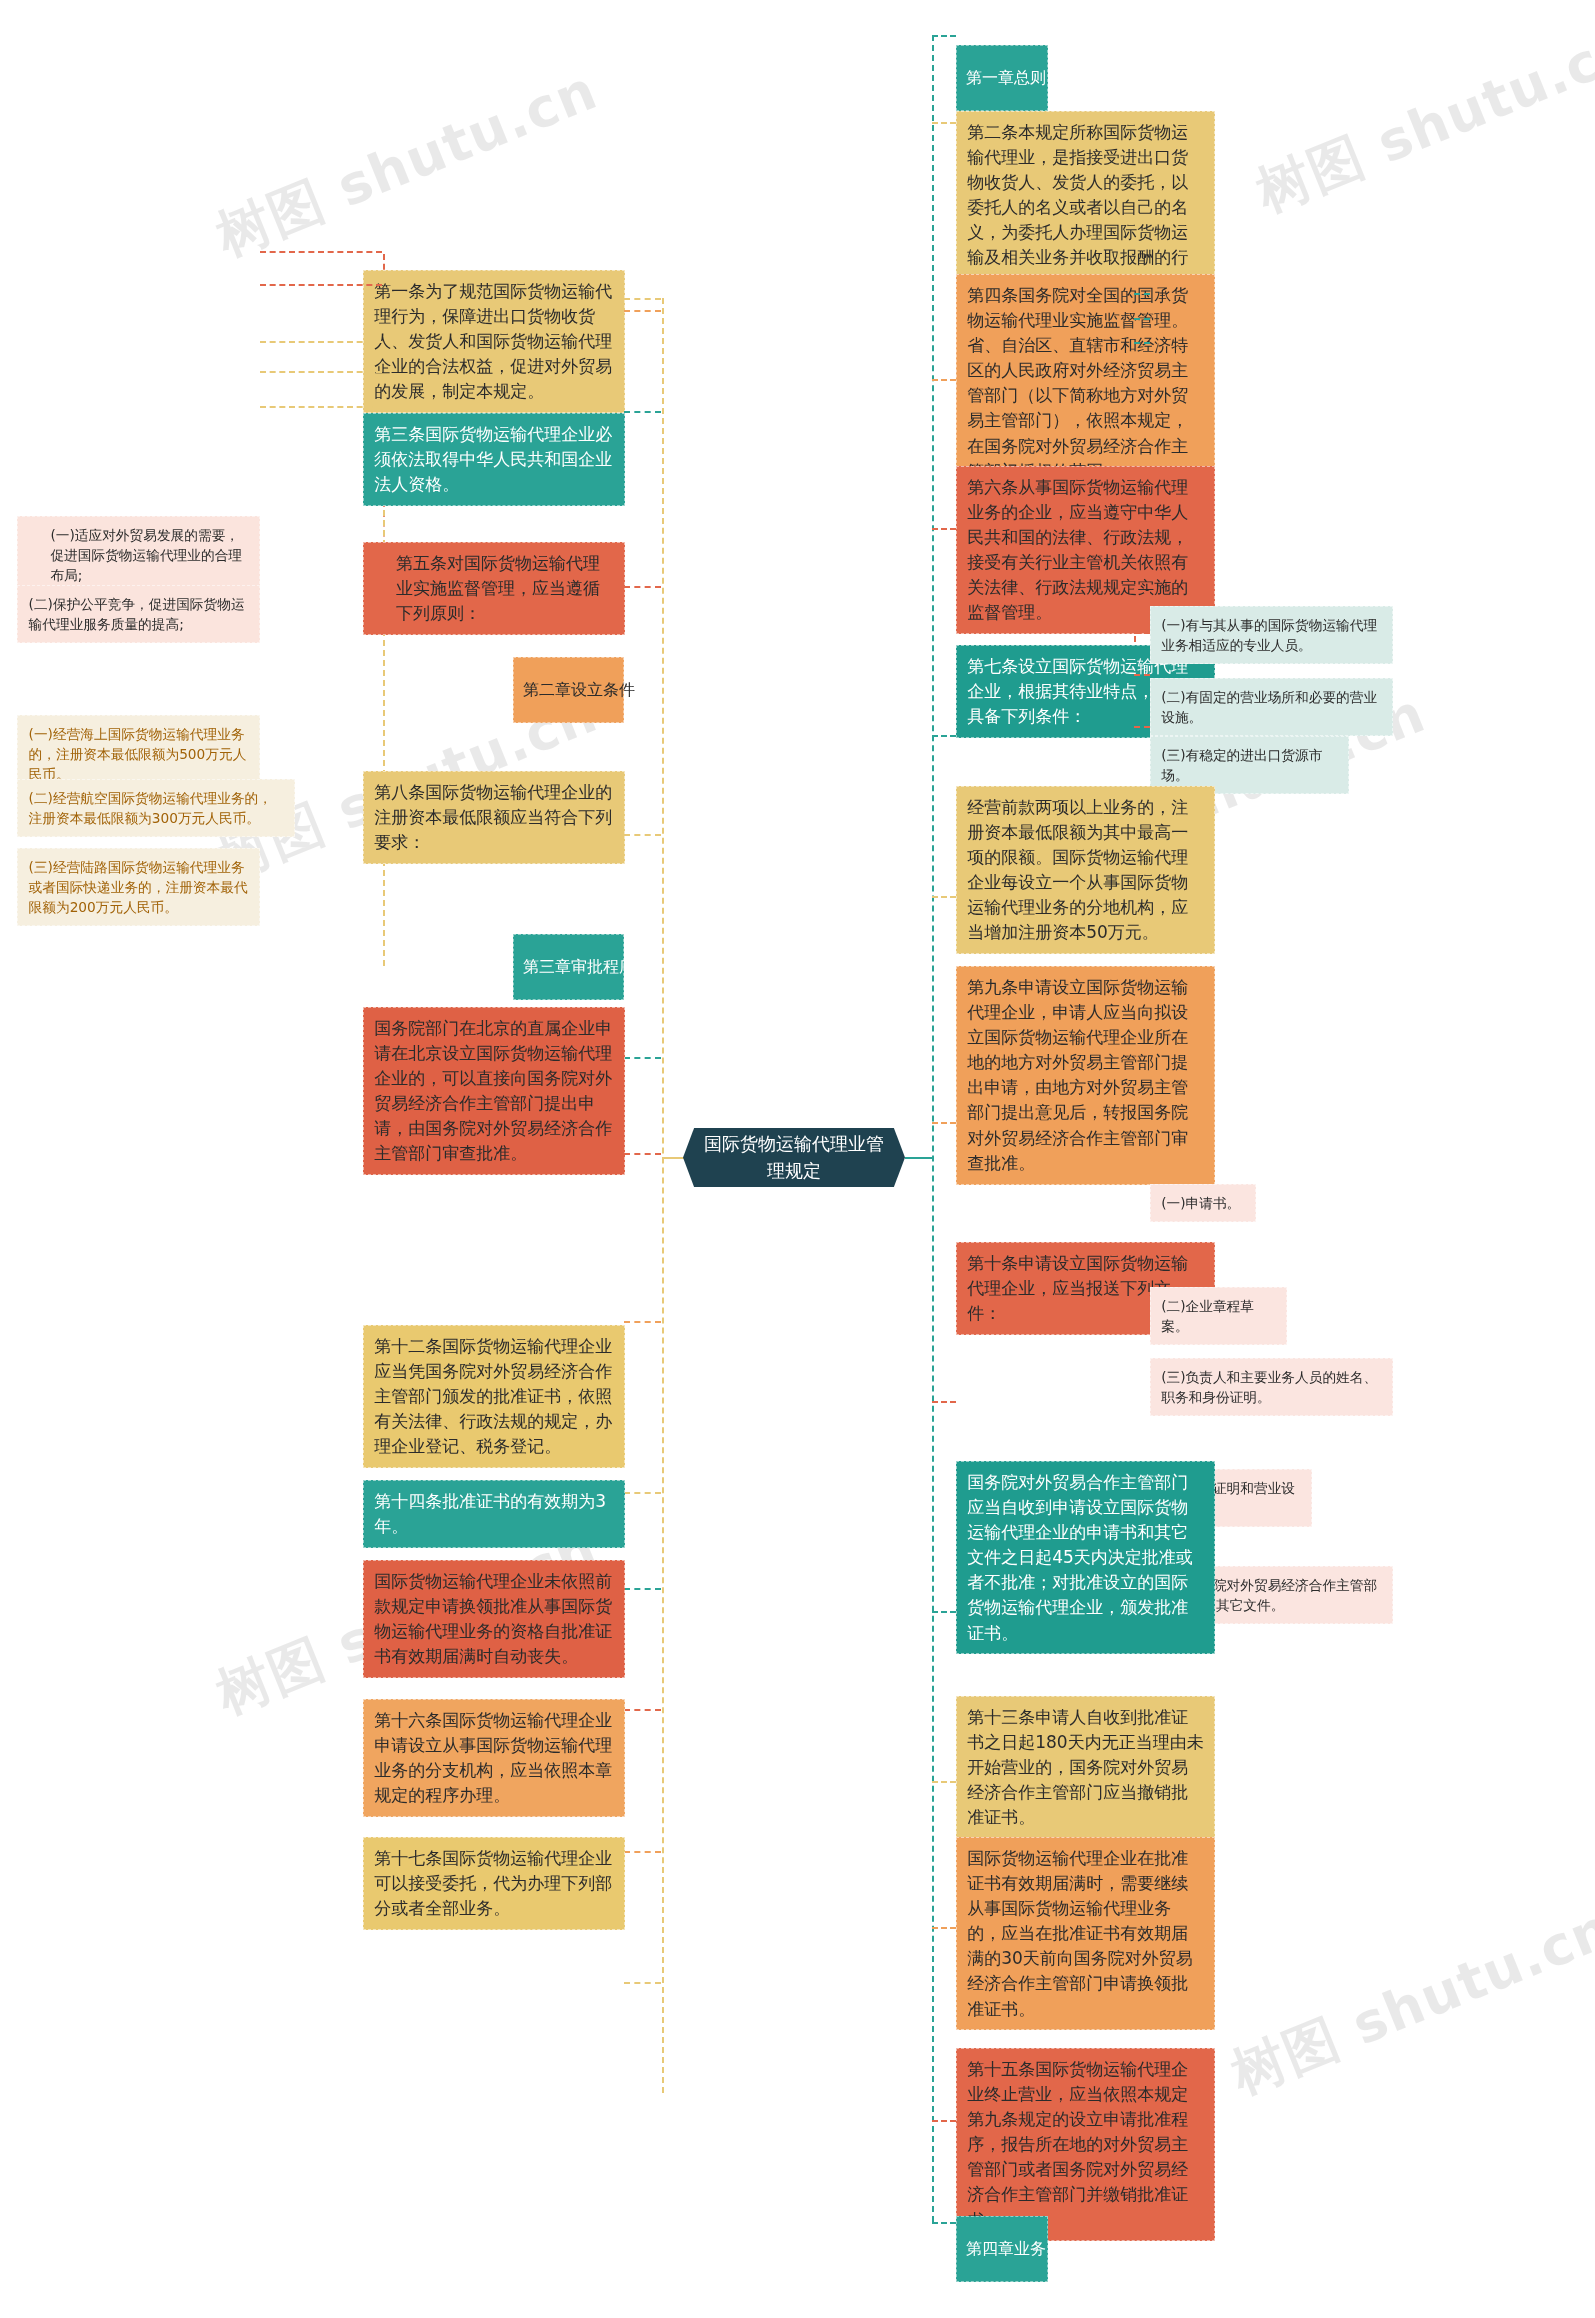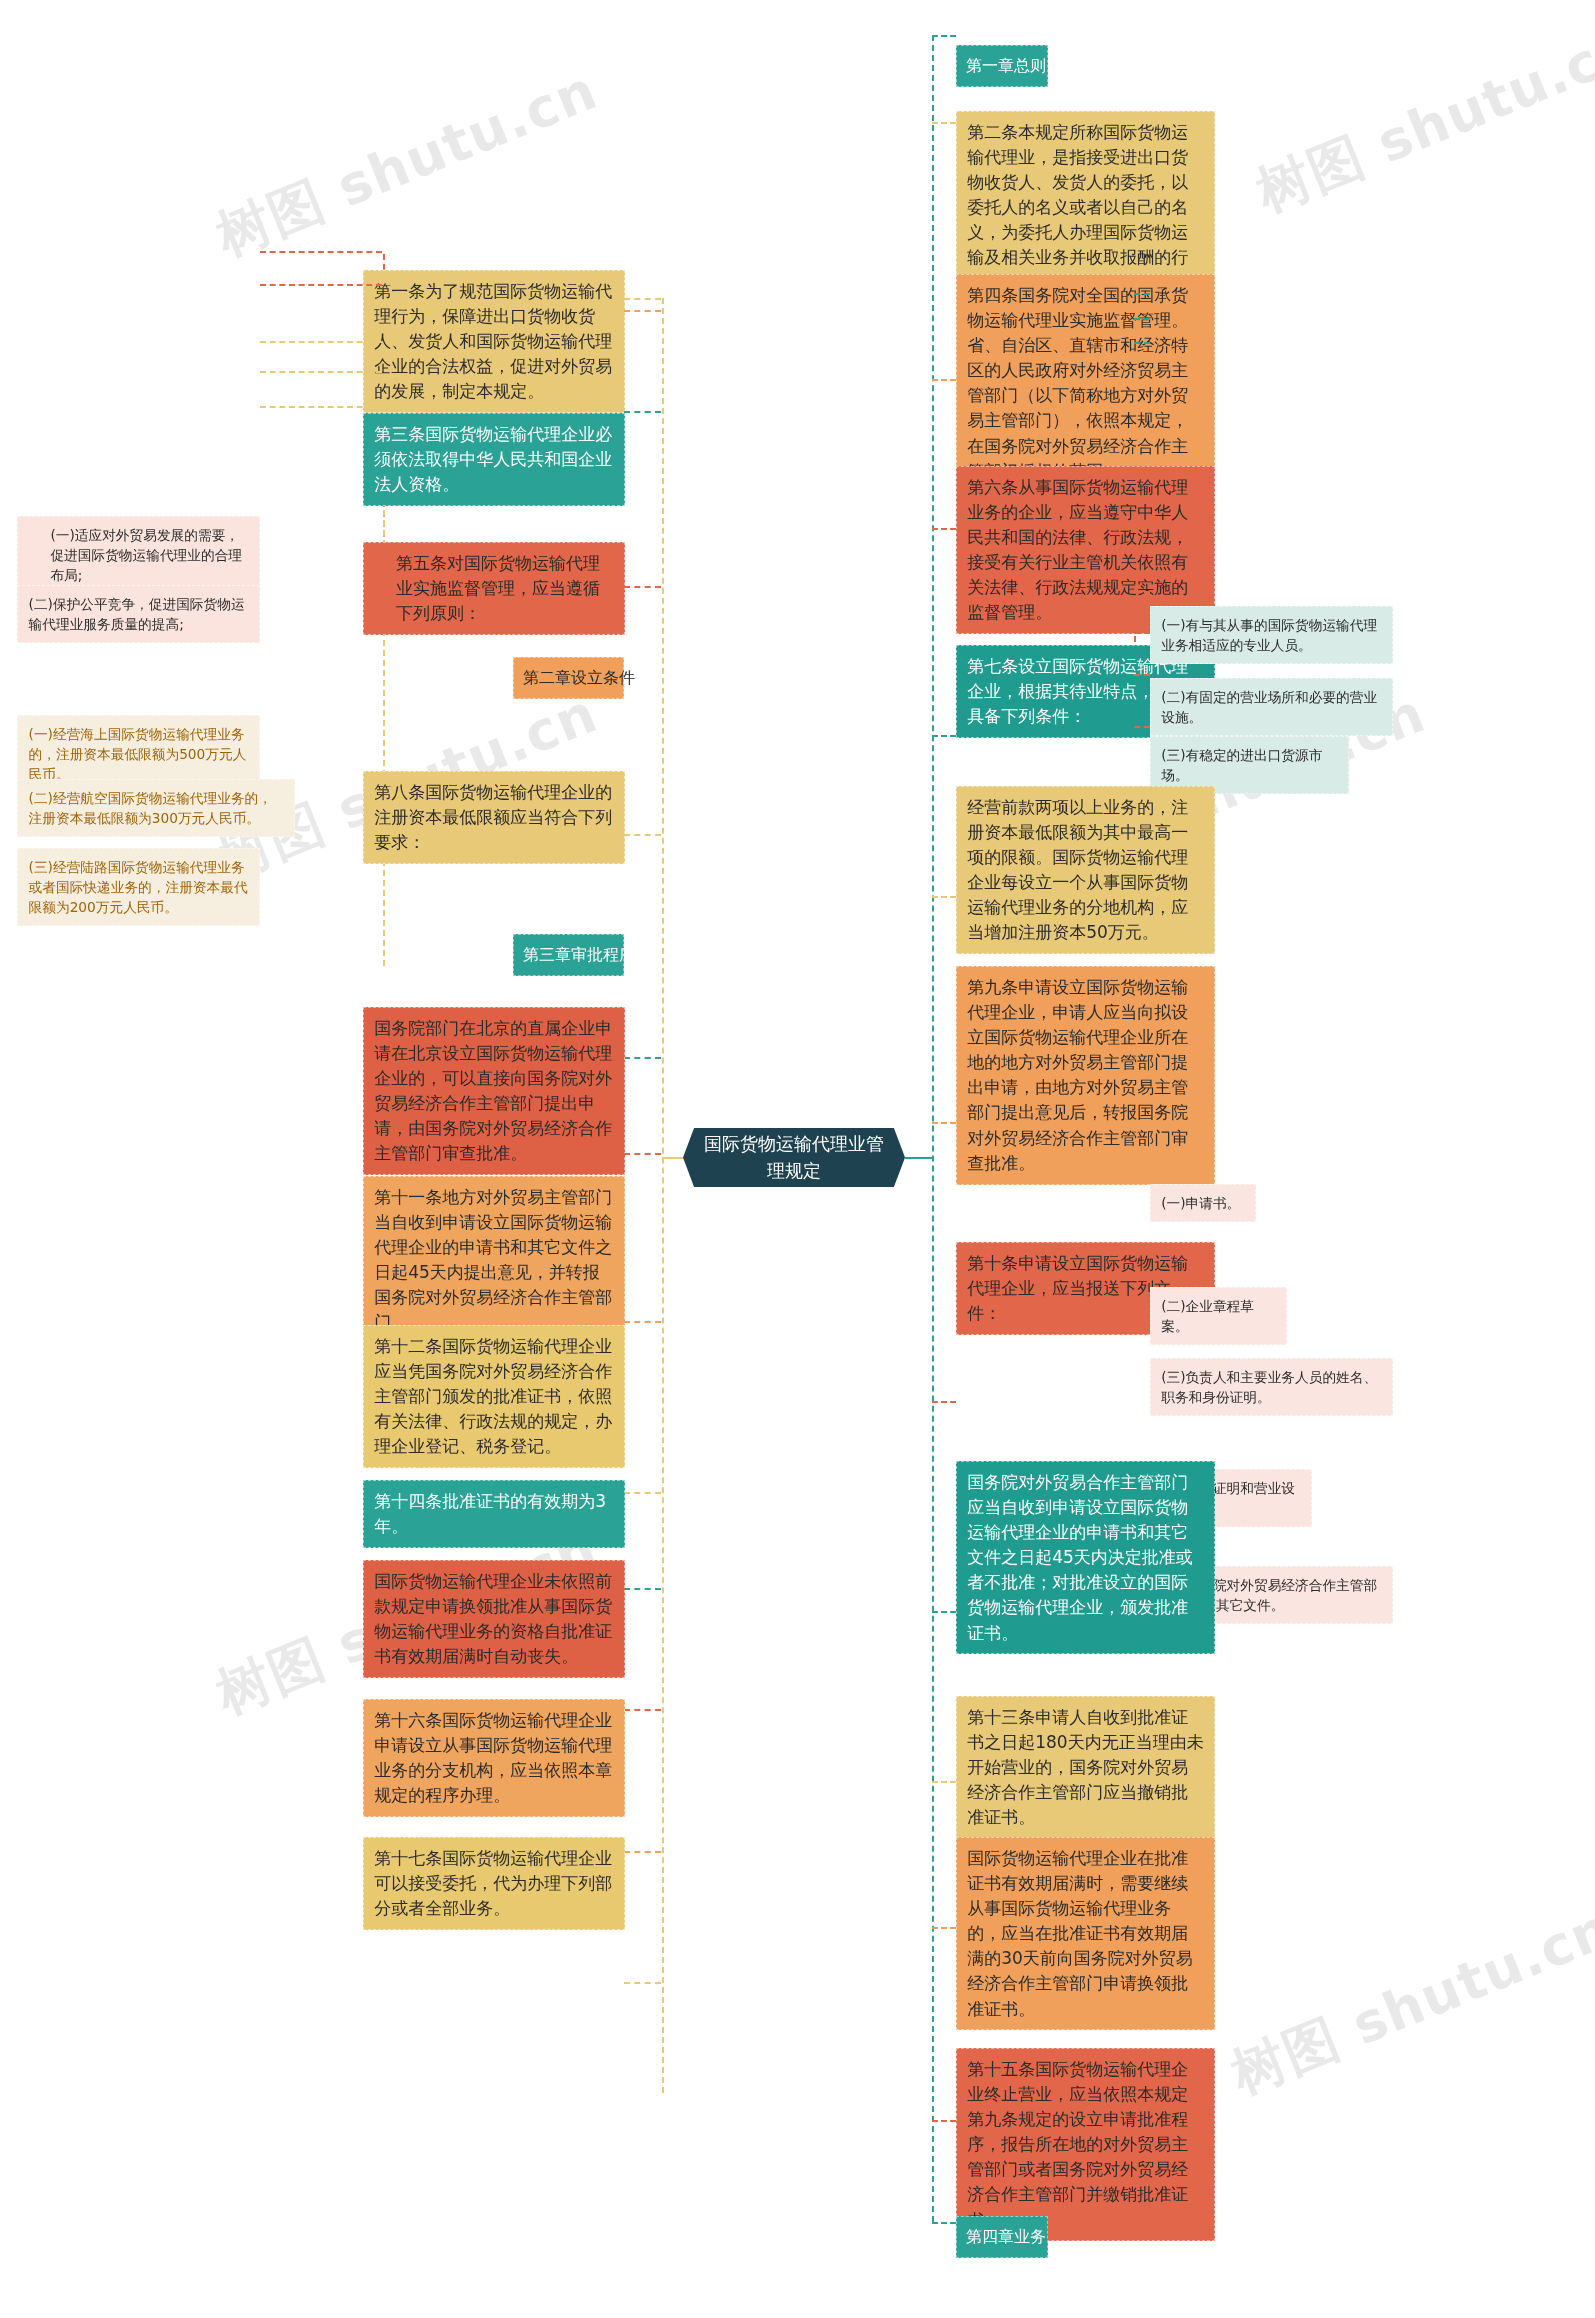--- a/index.html
+++ b/index.html
@@ -35,21 +35,21 @@
     line-height:1.48;
     word-break:break-all;
     outline:1.9px dashed rgba(255,255,255,0.55);
     outline-offset:-1.9px;
   }
   .node.lvl2{ font-size:17px; }
   .node.lvl3{ font-size:13.7px; }
   .chapter{
     position:absolute;
     box-sizing:border-box;
-    padding:10px 10px;
+    padding:22px 10px;
     font-size:16px;
     line-height:1.4;
     white-space:nowrap;
     outline:1.9px dashed rgba(255,255,255,0.5);
     outline-offset:-1.9px;
   }
   
   .c-teal      {background:#2aa396; color:#ffffff;}
   .c-teal-dk   {background:#1f9c8f; color:#ffffff;}
   .c-gold      {background:#e8c977; color:#2b2b2b;}
@@ -219,21 +219,20 @@
 
   <div class="node lvl3 c-cream" style="left: 17.4px; top: 848px; width: 243px;">(三)经营陆路国际货物运输代理业务或者国际快递业务的，注册资本最代限额为200万元人民币。</div>
   <div class="stub" style="left:260px; top:406px; width:122px; border-color:#e8c977;"></div>
 
   <div class="chapter c-teal" style="left: 513px; top: 934px; width: 111px;">第三章审批程序</div>
   <div class="stub" style="left:624px; top:1057px; width:37px; border-color:#2aa396;"></div>
 
   <div class="node lvl2 c-red2" style="left: 363px; top: 1007px; width: 262px;">国务院部门在北京的直属企业申请在北京设立国际货物运输代理企业的，可以直接向国务院对外贸易经济合作主管部门提出申请，由国务院对外贸易经济合作主管部门审查批准。</div>
   <div class="stub" style="left:624px; top:1153px; width:37px; border-color:#e2674a;"></div>
 
-  <div class="node lvl2 c-orange2" style="left: 363px; top: 1176px; width: 262px;">第十一条地方对外贸易主管部门当自收到申请设立国际货物运输代理企业的申请书和其它文件之日起45天内提出意见，并转报国务院对外贸易经济合作主管部门。</div>
   <div class="stub" style="left:624px; top:1321px; width:37px; border-color:#f0a05a;"></div>
 
   <div class="node lvl2 c-gold2" style="left: 363px; top: 1325px; width: 262px;">第十二条国际货物运输代理企业应当凭国务院对外贸易经济合作主管部门颁发的批准证书，依照有关法律、行政法规的规定，办理企业登记、税务登记。</div>
   <div class="stub" style="left:624px; top:1492px; width:37px; border-color:#e8c977;"></div>
 
   <div class="node lvl2 c-teal" style="left: 363px; top: 1480px; width: 262px;">第十四条批准证书的有效期为3年。</div>
   <div class="stub" style="left:624px; top:1588px; width:37px; border-color:#2aa396;"></div>
 
   <div class="node lvl2 c-red2" style="left: 363px; top: 1560px; width: 262px;">国际货物运输代理企业未依照前款规定申请换领批准从事国际货物运输代理业务的资格自批准证书有效期届满时自动丧失。</div>
   <div class="stub" style="left:624px; top:1709px; width:37px; border-color:#e2674a;"></div>

